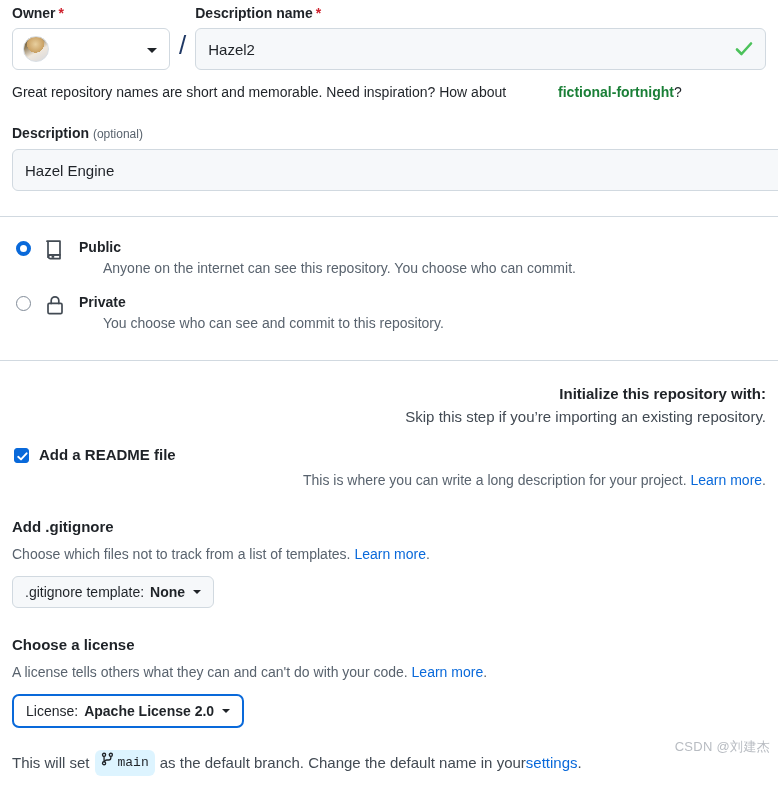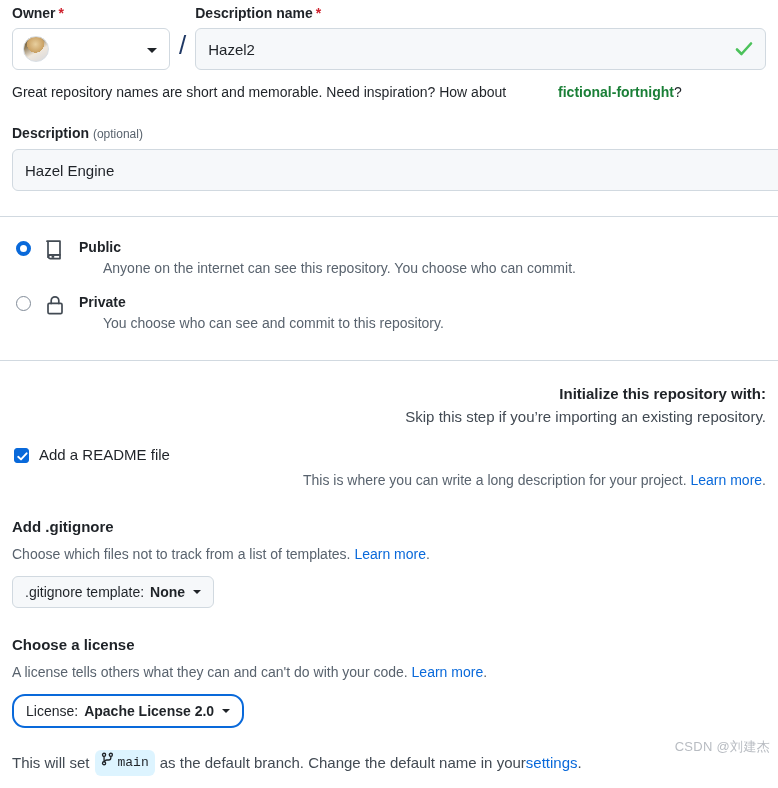--- a/index.html
+++ b/index.html
@@ -116,21 +116,21 @@
   .sec-sub.dark { color: #424a53; }
 
   .check-row { display: flex; align-items: flex-start; margin-top: 16px; }
   .checkbox {
     width: 15px; height: 15px; border-radius: 3px;
     background: #0969da; border: 1px solid #0969da;
     flex: 0 0 15px; margin: 3px 10px 0 2px;
     position: relative; cursor: pointer;
   }
   .checkbox svg { position: absolute; left: 1px; top: 1px; }
-  .check-label { font-weight: normal; font-size: 15px; color: #1f2328; line-height: 20px; }
+  .check-label { font-weight: bold; font-size: 15px; color: #1f2328; line-height: 20px; }
   .check-sub {
     font-size: 14px; color: #59636e; line-height: 20px;
     margin: 5px 0 0 27px;
   }
   a.lnk { color: #0969da; text-decoration: none; cursor: pointer; }
 
   .gitignore-block { margin-top: 26px; }
   .license-block { margin-top: 26px; }
   .sub-line { font-size: 14px; color: #59636e; line-height: 20px; margin-top: 6px; }
 
@@ -144,21 +144,21 @@
   }
   .btn .b-strong { font-weight: bold; }
   .btn .b-caret {
     width: 0; height: 0; margin-left: 2px;
     border-left: 4px solid transparent;
     border-right: 4px solid transparent;
     border-top: 4px solid #1f2328;
   }
   .btn.focused {
     border: 2px solid #0969da; background: #ffffff; height: 34px;
-    border-radius: 13px;
+    border-radius: 7px;
   }
 
   
   .footer {
     margin-top: 22px; font-size: 15px; color: #424a53; line-height: 24px;
     display: flex; align-items: center; white-space: nowrap;
   }
   .branch-badge {
     display: inline-flex; align-items: flex-start; gap: 4px;
     background: #ddf4ff; border-radius: 6px;

